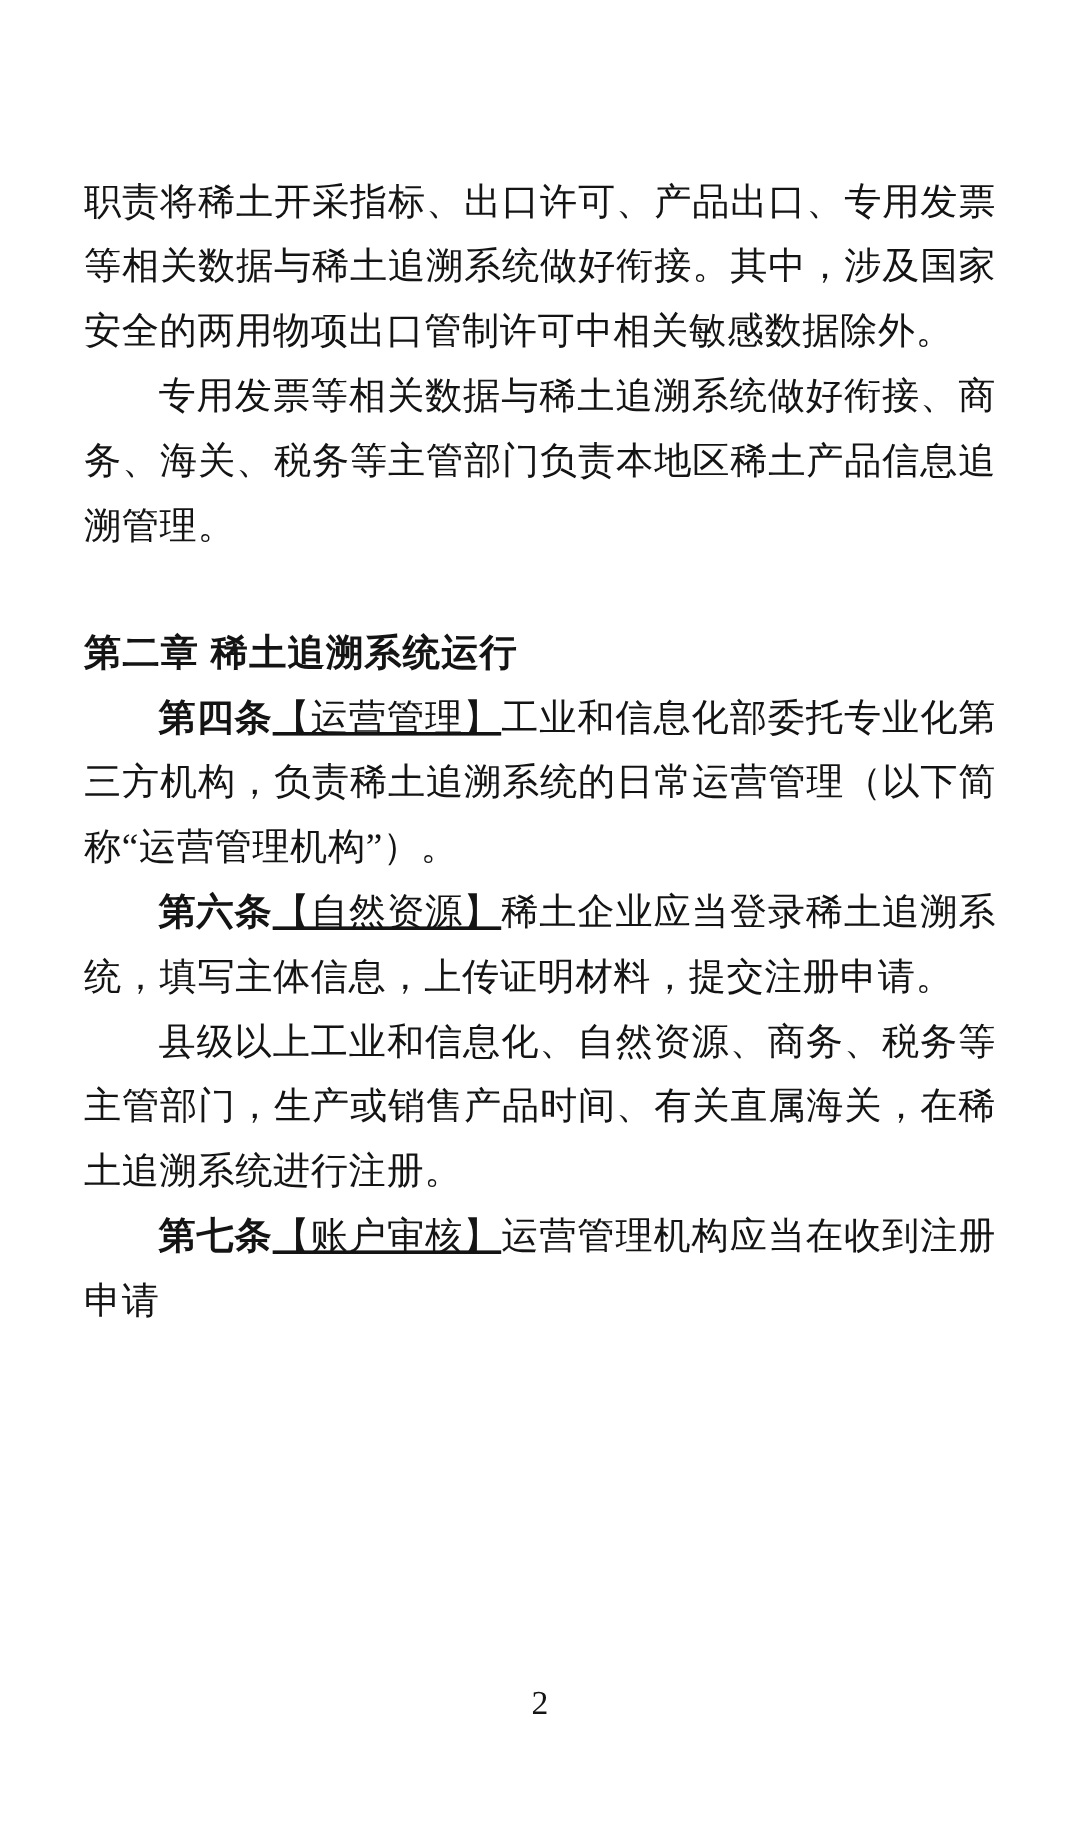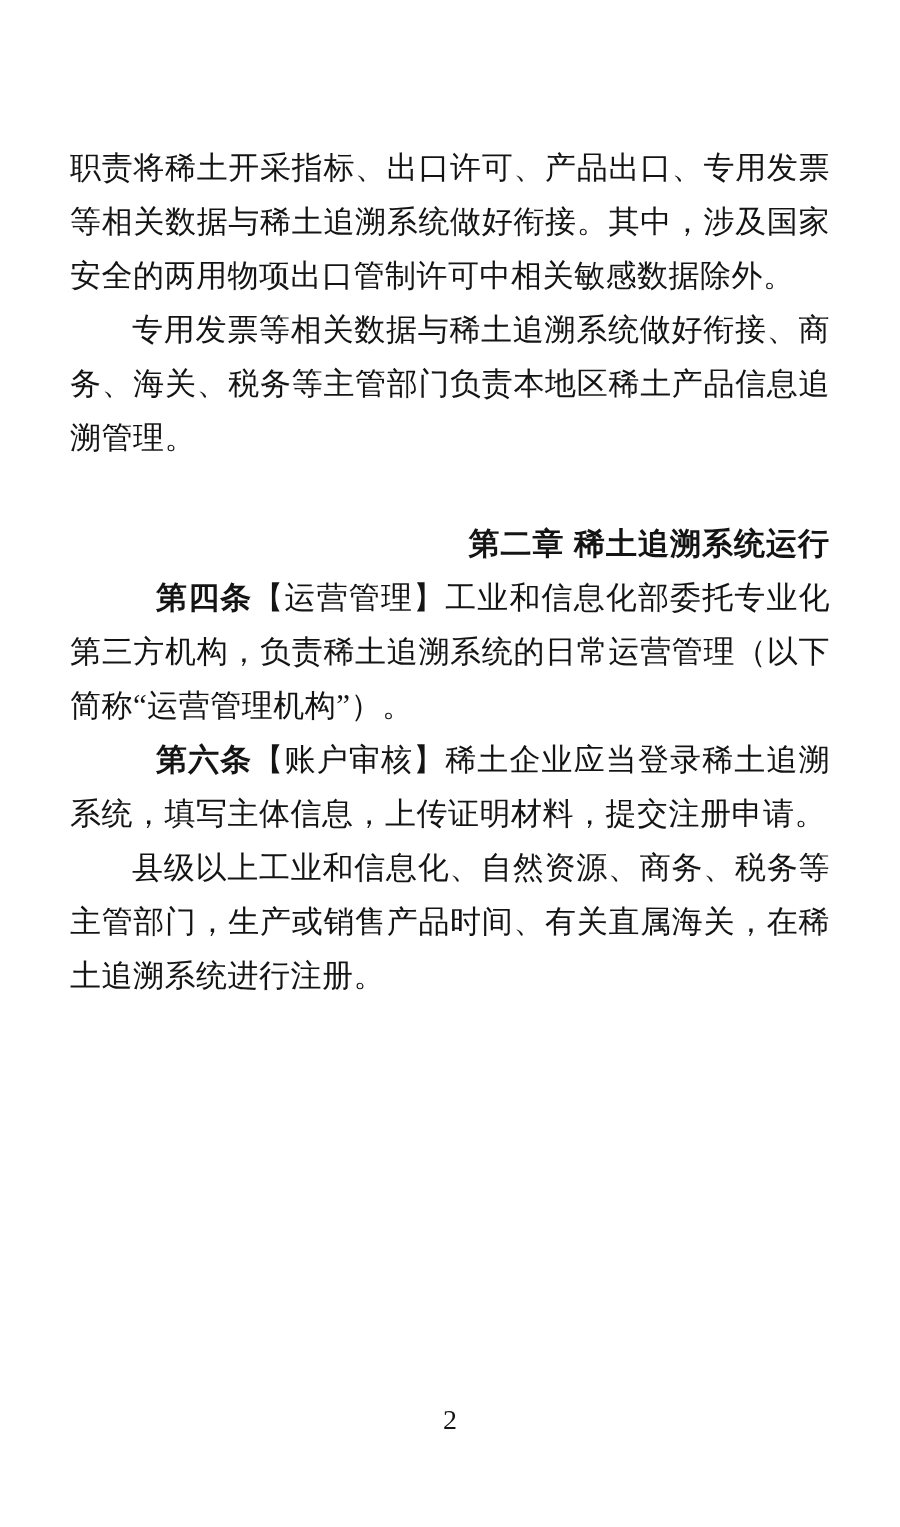--- a/index.html
+++ b/index.html
@@ -29,35 +29,35 @@
   }
   .para {
     margin: 0;
     text-indent: 2em;
   }
   .para.continuation {
     text-indent: 0;
   }
   .chapter-heading {
     margin: 52px 0 0 0;
-    text-align: right;
+    text-align: left;
     text-indent: 0;
     font-size: 31px;
     line-height: 54px;
     font-weight: bold;
     font-family: "Liberation Sans", sans-serif;
     letter-spacing: 1px;
   }
   .art-num {
     font-weight: bold;
     font-family: Liberation Serif, serif;
-    margin-left: 24px;
   }
   .art-label {
     font-weight: normal;
+    text-decoration: underline;
   }
   .page-number {
     position: absolute;
     top: 1398px;
     left: 0;
     width: 100%;
     text-align: center;
     font-size: 28px;
     line-height: 44px;
     color: #141414;
@@ -72,23 +72,24 @@
 
     <p class="para continuation">职责将稀土开采指标、出口许可、产品出口、专用发票等相关数据与稀土追溯系统做好衔接。其中，涉及国家安全的两用物项出口管制许可中相关敏感数据除外。</p>
 
     <p class="para">专用发票等相关数据与稀土追溯系统做好衔接、商务、海关、税务等主管部门负责本地区稀土产品信息追溯管理。</p>
 
     <h2 class="chapter-heading">第二章 稀土追溯系统运行</h2>
 
     <p class="para"><span class="art-num">第四条</span><span class="art-label">【运营管理】</span><span>工业和信息化部委托专业化第三方机构，负责稀土追溯系统的日常运营管理（以下简称“运营管理机构”）。</span></p>
 
 
-    <p class="para"><span class="art-num">第六条</span><span class="art-label">【账户审核】</span><span>稀土企业应当登录稀土追溯系统，填写主体信息，上传证明材料，提交注册申请。</span></p>
+    <p class="para"><span class="art-num">第六条</span><span class="art-label">【自然资源】</span><span>稀土企业应当登录稀土追溯系统，填写主体信息，上传证明材料，提交注册申请。</span></p>
 
     <p class="para">县级以上工业和信息化、自然资源、商务、税务等主管部门，生产或销售产品时间、有关直属海关，在稀土追溯系统进行注册。</p>
 
 
+    <p class="para"><span class="art-num">第七条</span><span class="art-label">【账户审核】</span><span>运营管理机构应当在收到注册申请</span></p>
 
   </div>
 
   <div class="page-number">2</div>
 
 </div>
 
 </body></html>

